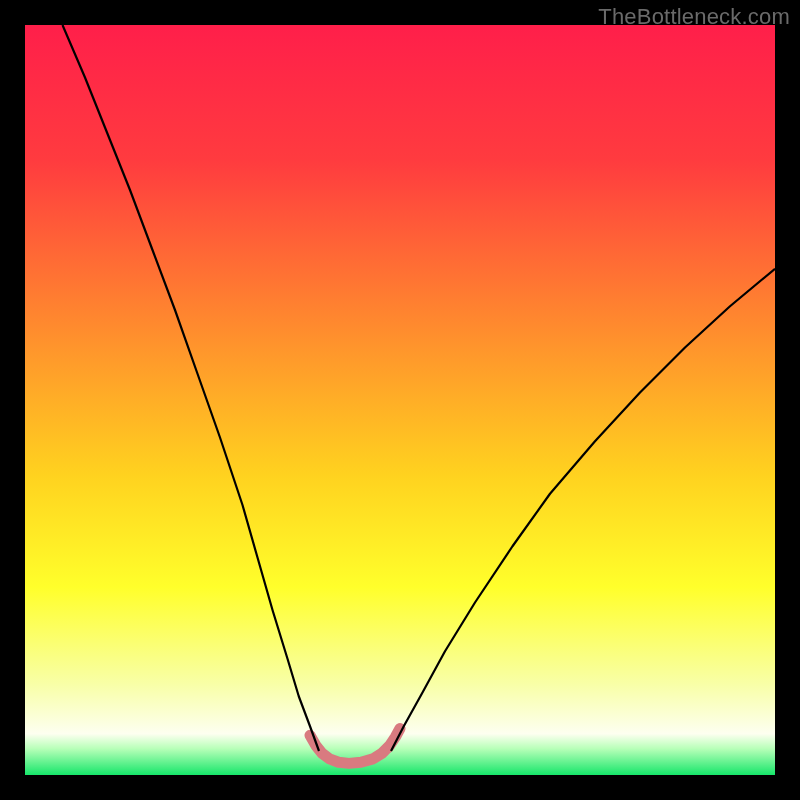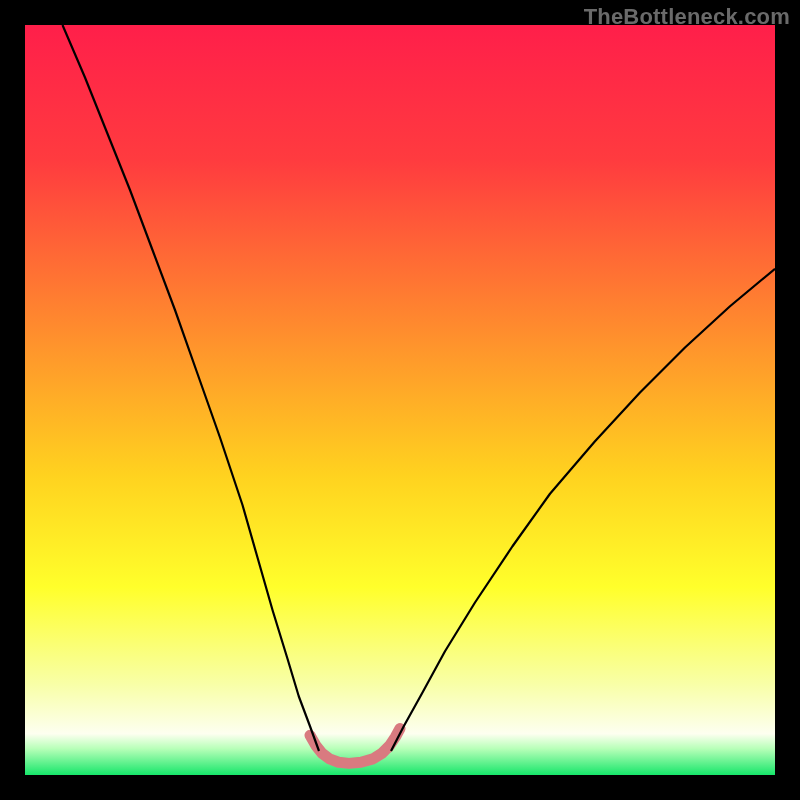--- a/index.html
+++ b/index.html
@@ -24,21 +24,21 @@
     left: 25px;
     top: 25px;
     width: 750px;
     height: 750px;
   }
   .watermark {
     position: absolute;
     top: 4px;
     right: 10px;
     font-size: 22px;
-    font-weight: 700;
+    font-weight: 400;
     color: #6a6a6a;
     letter-spacing: 0.2px;
   }
 </style>
 </head>
 <body>
 
 <div class="frame">
   <div class="watermark">TheBottleneck.com</div>
   <svg class="plot" viewBox="0 0 750 750" preserveAspectRatio="none">

